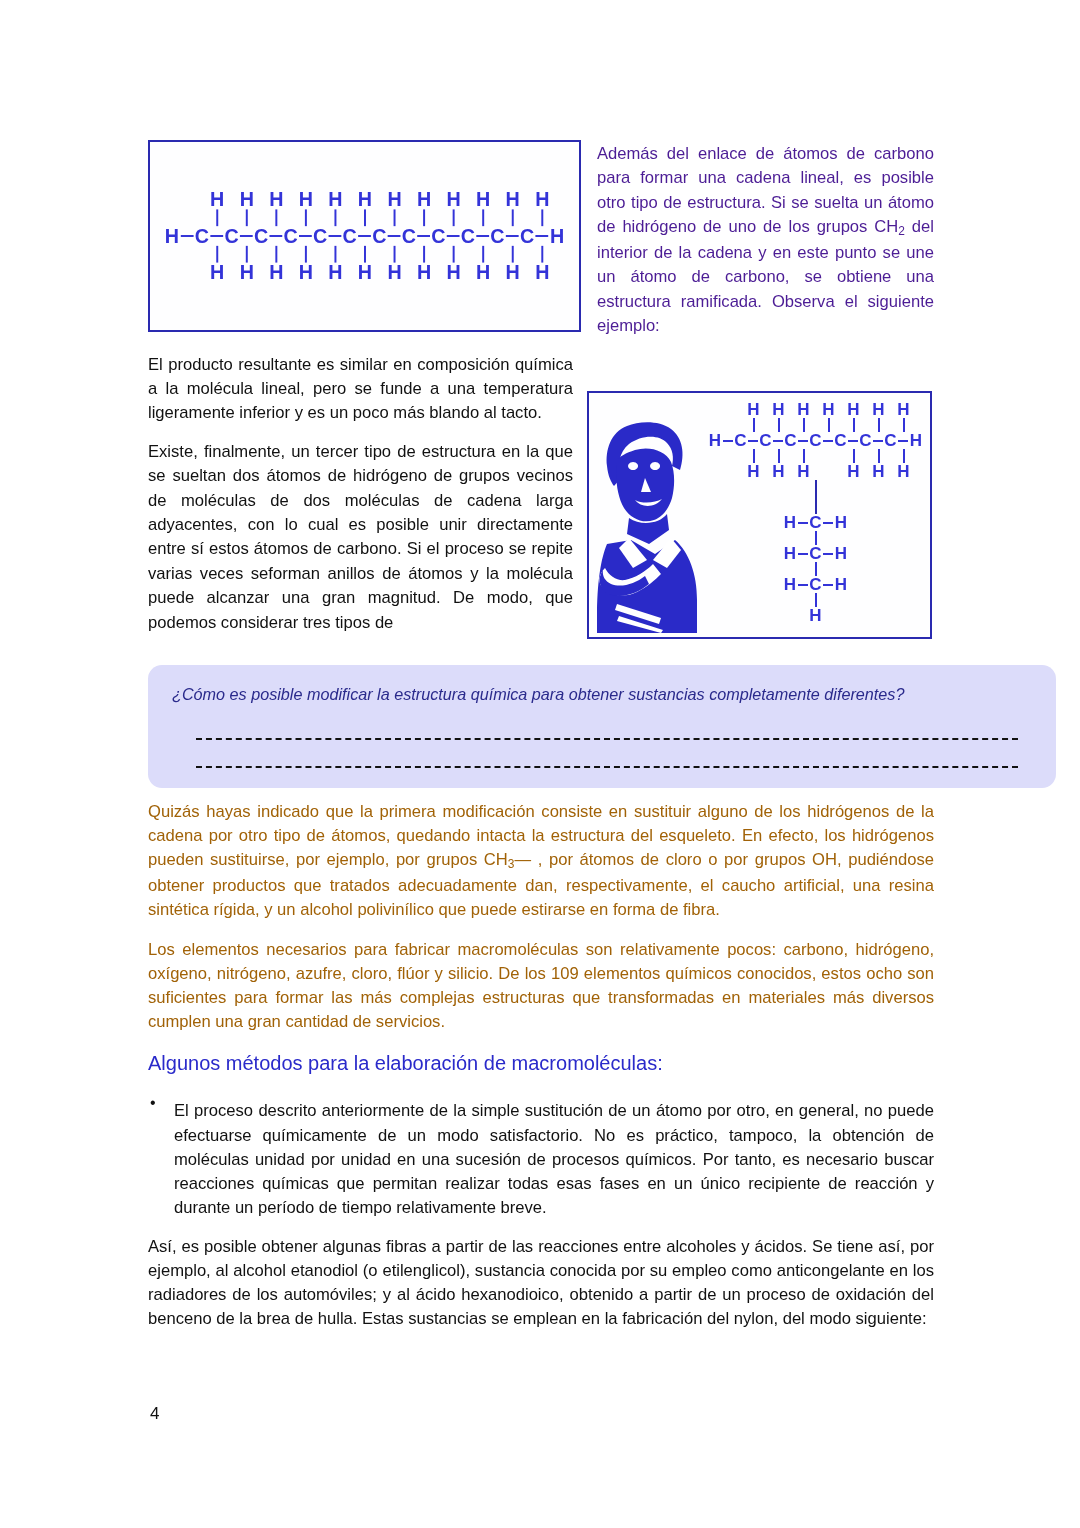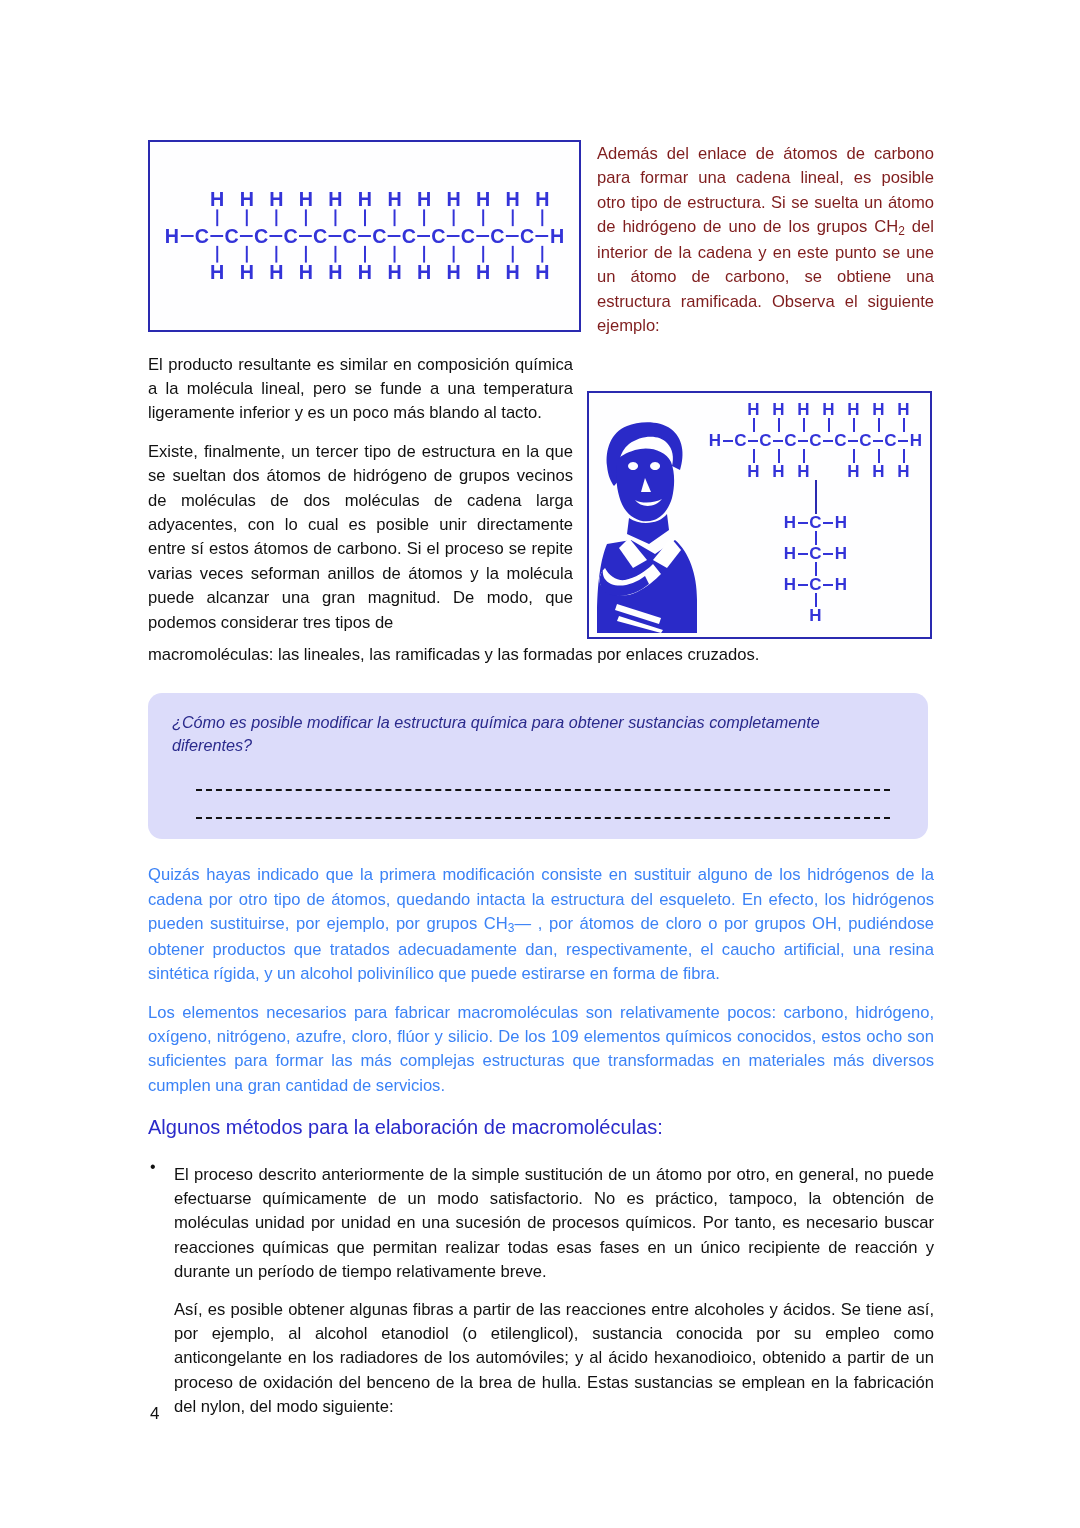--- a/index.html
+++ b/index.html
@@ -46,21 +46,21 @@
     flex: 0 0 433px;
     display: flex;
     align-items: center;
     justify-content: center;
   }
   .top-text {
     flex: 1 1 auto;
     font-size: 16.6px;
     line-height: 1.47;
     text-align: justify;
-    color: #7f1d1d;
+    color: #4c1d95;
     padding-top: 2px;
   }
   .top-text p { margin: 0; }
 
   
   .mol {
     color: #3333d8;
     font-family: "Liberation Sans", sans-serif;
     font-weight: bold;
     line-height: 1;
@@ -181,44 +181,44 @@
     margin-top: 4px;
   }
 
   
   .qbox {
     margin-top: 26px;
     background: #dcdcfa;
     border-radius: 14px;
     padding: 18px 24px 20px 24px;
     box-sizing: border-box;
-    width: 780px;
+    width: 908px;
   }
   .qbox-question {
     font-size: 16.2px;
     font-style: italic;
     color: #2a2a8c;
     line-height: 1.42;
     margin: 0 0 6px 0;
   }
   .answer-lines {
     padding: 0 14px 0 24px;
   }
   .answer-line {
     border-bottom: 2px dashed #111;
     height: 26px;
   }
 
   
   .body-text {
-    margin-top: 24px;
+    margin-top: 12px;
     font-size: 16.6px;
     line-height: 1.46;
     text-align: justify;
-    color: #3b82f6;
+    color: #a16207;
   }
   .body-text p { margin: 0 0 15px 0; }
 
   .section-head {
     color: #2a2aca;
     font-size: 20px;
     margin: 18px 0 16px 0;
   }
 
   .bullet-list {
@@ -237,21 +237,20 @@
     flex: 0 0 26px;
     font-size: 16px;
     line-height: 1.46;
     padding-left: 2px;
     box-sizing: border-box;
   }
   .bullet-body { flex: 1 1 auto; }
   .bullet-body p { margin: 8px 0 14px 0; }
   .bullet-body p:last-child { margin-bottom: 0; }
   .indent-para {
-    margin-left: 26px;
     font-size: 16.6px;
     line-height: 1.46;
     text-align: justify;
     color: #111;
     margin-top: 14px;
   }
 
   .page-number {
     position: absolute;
     left: 150px;
@@ -650,21 +649,20 @@
                   </div>
                   <div class="bond-v"></div>
                   <div class="atom h-end">H</div>
                 </div>
               </div>
           </div>
         </div>
       </div>
     </div>
 
-    <div class="continue-line">macromoléculas: las lineales, las ramificadas y las formadas por enlaces cruzados.</div>
 
     <div class="qbox">
       <p class="qbox-question">¿Cómo es posible modificar la estructura química para obtener sustancias completamente diferentes?</p>
       <div class="answer-lines">
         <div class="answer-line"></div>
         <div class="answer-line"></div>
       </div>
     </div>
 
     <div class="body-text">

